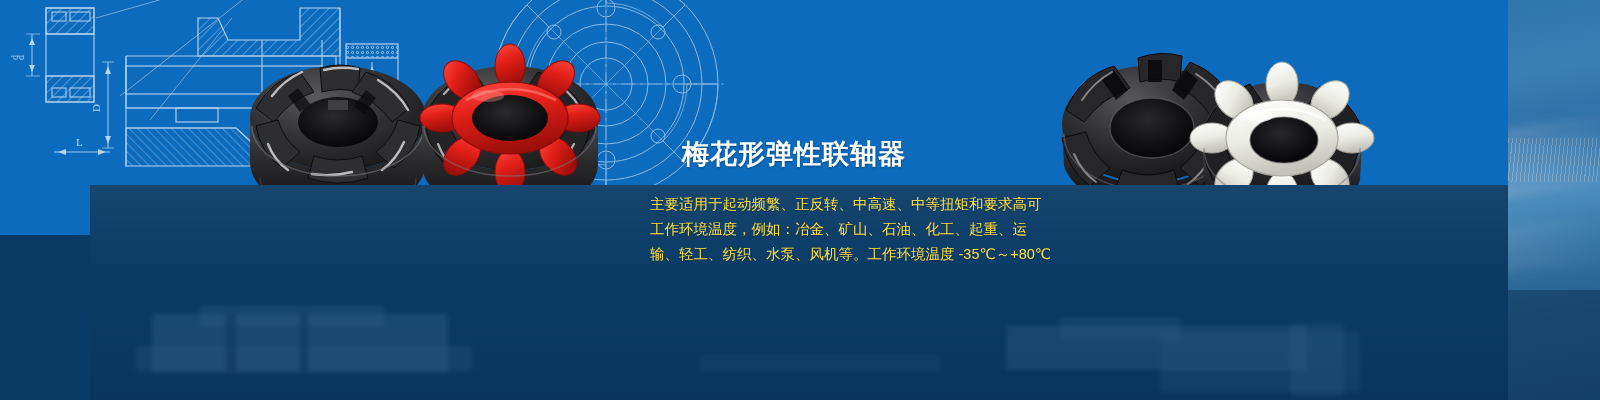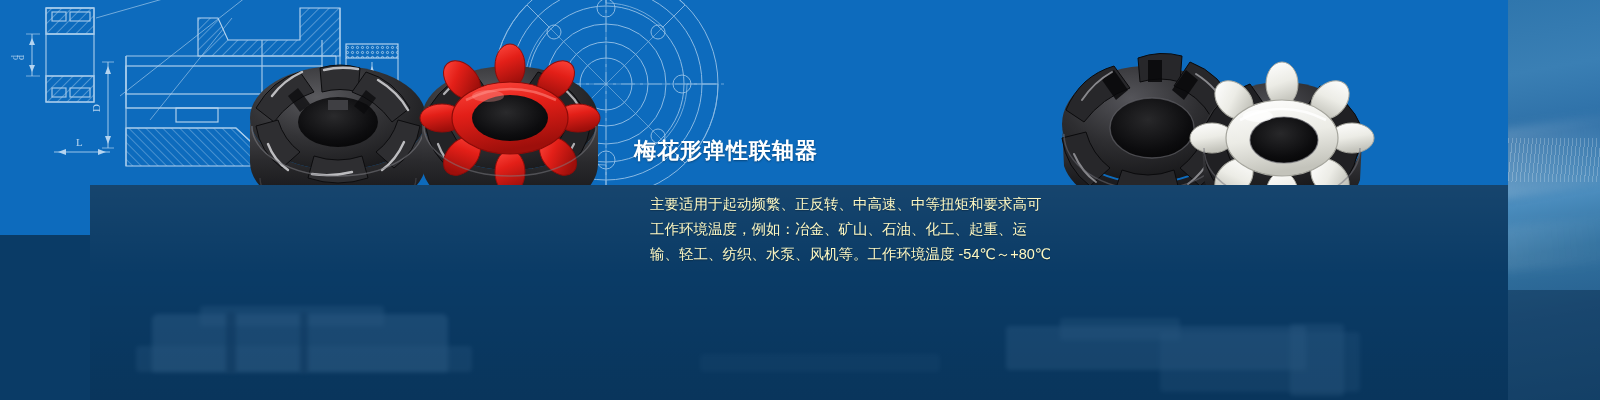--- a/index.html
+++ b/index.html
@@ -49,26 +49,26 @@
   .ghost .g{position:absolute;background:#6f9cc4;filter:blur(2px);border-radius:3px;}
 
   
   .prod{position:absolute;}
   .reflect{position:absolute;opacity:.22;transform:scaleY(-1);filter:blur(1.6px);
            -webkit-mask-image:linear-gradient(180deg,rgba(0,0,0,.85),rgba(0,0,0,0) 72%);
            mask-image:linear-gradient(180deg,rgba(0,0,0,.85),rgba(0,0,0,0) 72%);}
 
   
   .title{
-    position:absolute;left:634px;top:136px;color:#ffffff;font-size:22px;font-weight:bold;
+    position:absolute;left:682px;top:136px;color:#ffffff;font-size:27px;font-weight:bold;
     letter-spacing:1px;white-space:nowrap;text-shadow:0 1px 2px rgba(0,0,0,.35);
   }
   .body-copy{position:absolute;left:650px;top:192px;width:404px;}
   .body-copy p{
-    margin:0 0 1px 0;color:#fef9c3;font-size:14.5px;line-height:24px;
+    margin:0 0 1px 0;color:#fde047;font-size:14.5px;line-height:24px;
     white-space:nowrap;text-shadow:0 1px 1px rgba(0,0,0,.30);
   }
   .ln-4{text-indent:-3px;}
 </style>
 </head>
 <body>
 
 <div class="banner">
 
   <div class="bg-bright"></div>
@@ -438,16 +438,16 @@
     <div class="g" style="left:1160px;top:36px;width:200px;height:60px;opacity:.30;"></div>
     <div class="g" style="left:1290px;top:28px;width:54px;height:72px;opacity:.40;"></div>
     <div class="g" style="left:700px;top:58px;width:240px;height:18px;opacity:.18;"></div>
   </div>
 
   <div class="title">梅花形弹性联轴器</div>
 
   <div class="body-copy">
     <p>主要适用于起动频繁、正反转、中高速、中等扭矩和要求高可</p>
     <p>工作环境温度，例如：冶金、矿山、石油、化工、起重、运</p>
-    <p>输、轻工、纺织、水泵、风机等。工作环境温度 -54℃～+80℃</p>
+    <p>输、轻工、纺织、水泵、风机等。工作环境温度 -35℃～+80℃</p>
   </div>
 
 </div>
 
 </body></html>

